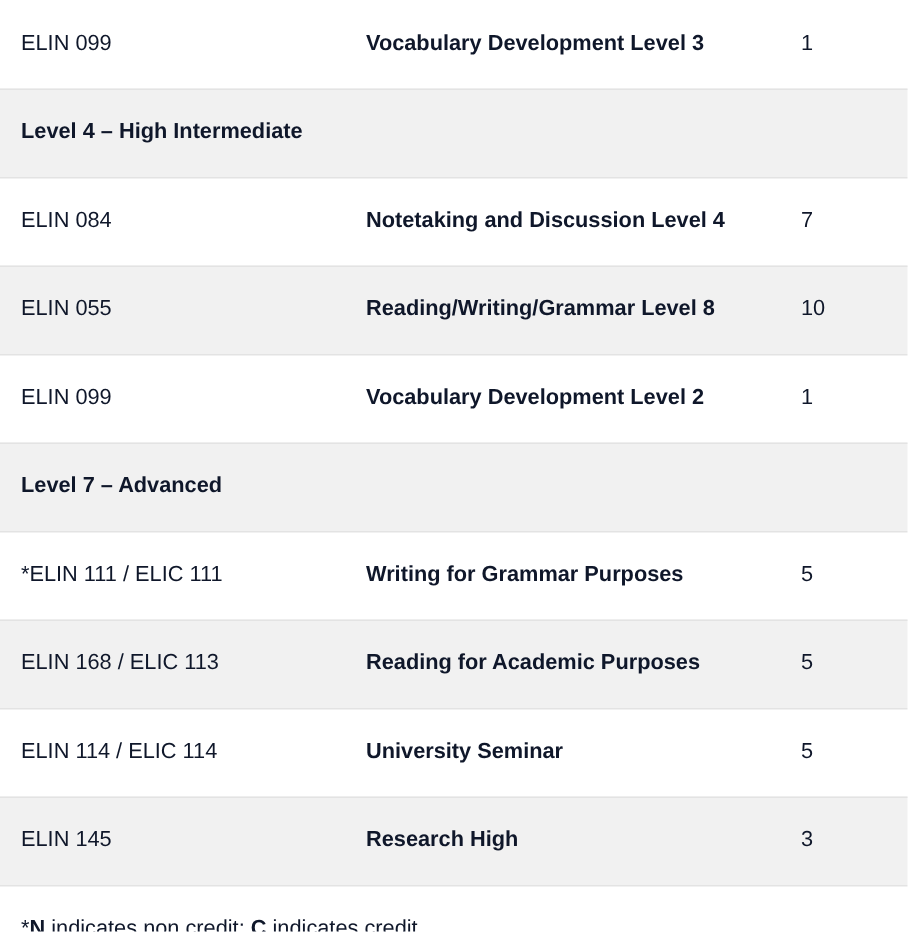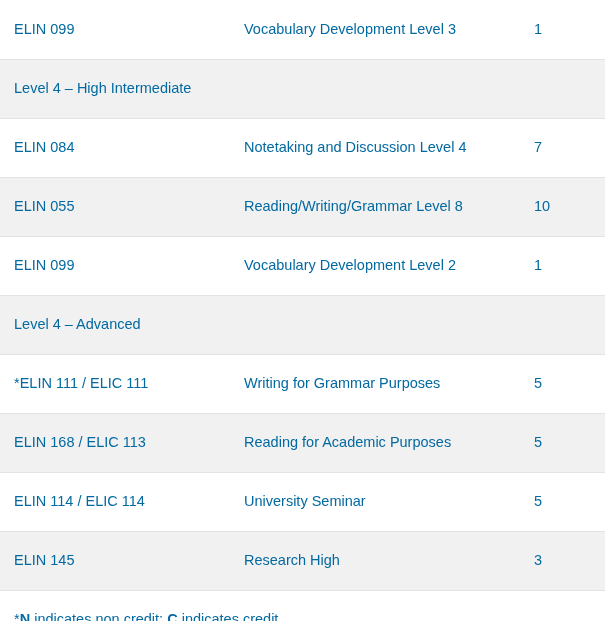--- a/index.html
+++ b/index.html
@@ -21,31 +21,31 @@
   }
   .course-table tr {
     height: 59px;
   }
   .course-table td {
     padding: 0 0 0 14px;
     vertical-align: middle;
     font-size: 14.5px;
     line-height: 1.3;
     border-bottom: 1px solid #e3e3e3;
-    color: #0369a1;
+    color: #0f172a;
   }
   .col-code   { width: 230px; }
-  .col-title  { width: 290px; padding-left: 0 !important; }
+  .col-title  { width: 290px; padding-left: 0 !important; font-weight: bold; }
   .col-credit { width: 85px;  padding-left: 0 !important; }
 
   tr.row-white { background: #ffffff; }
   tr.row-grey  { background: #f1f1f1; }
 
   tr.header-row td {
-    font-weight: normal;
+    font-weight: bold;
     font-size: 14.5px;
   }
   tr.header-row { background: #f1f1f1; }
 
   tr.note-row td {
     background: #ffffff;
     border-bottom: none;
     font-size: 14.5px;
   }
   .bold { font-weight: bold; }
@@ -81,21 +81,21 @@
       <td class="col-credit">10</td>
     </tr>
 
     <tr class="row-white">
       <td class="col-code">ELIN 099</td>
       <td class="col-title">Vocabulary Development Level 2</td>
       <td class="col-credit">1</td>
     </tr>
 
     <tr class="header-row">
-      <td class="col-code">Level 4 – Advanced</td>
+      <td class="col-code">Level 7 – Advanced</td>
       <td class="col-title"></td>
       <td class="col-credit"></td>
     </tr>
 
     <tr class="row-white">
       <td class="col-code">*ELIN 111 / ELIC 111</td>
       <td class="col-title">Writing for Grammar Purposes</td>
       <td class="col-credit">5</td>
     </tr>
 

